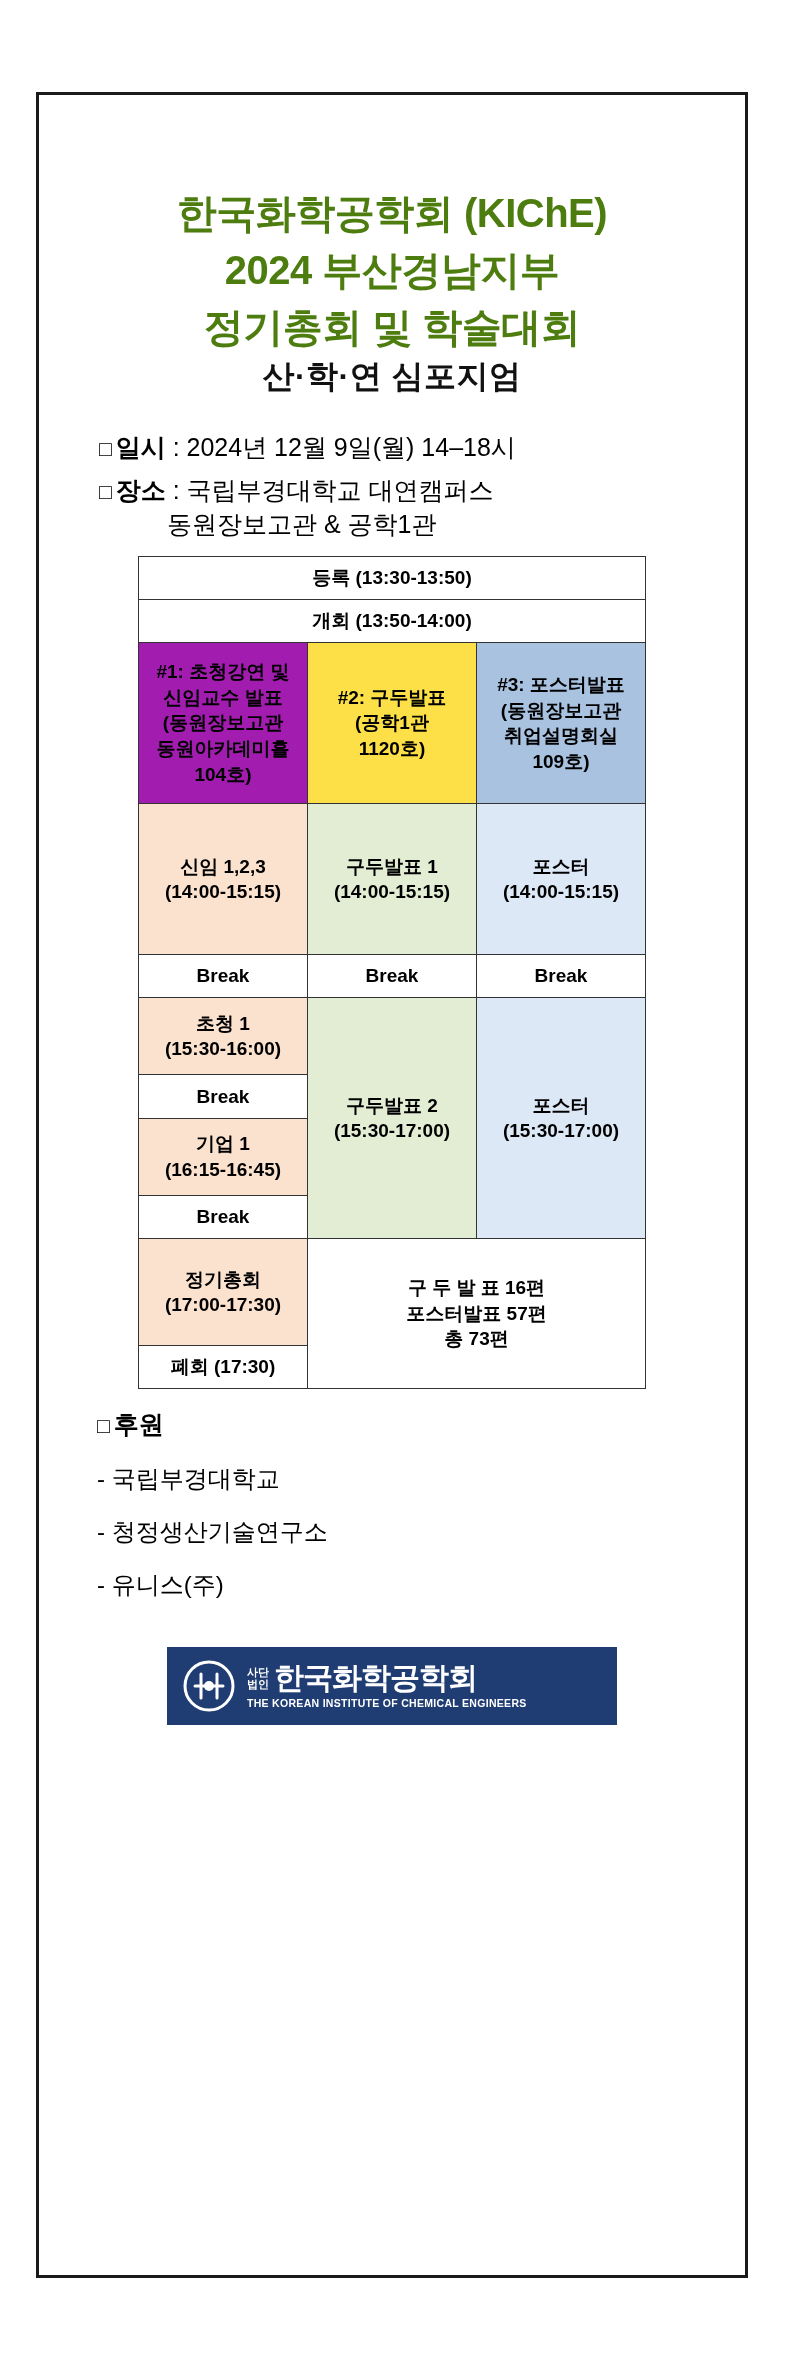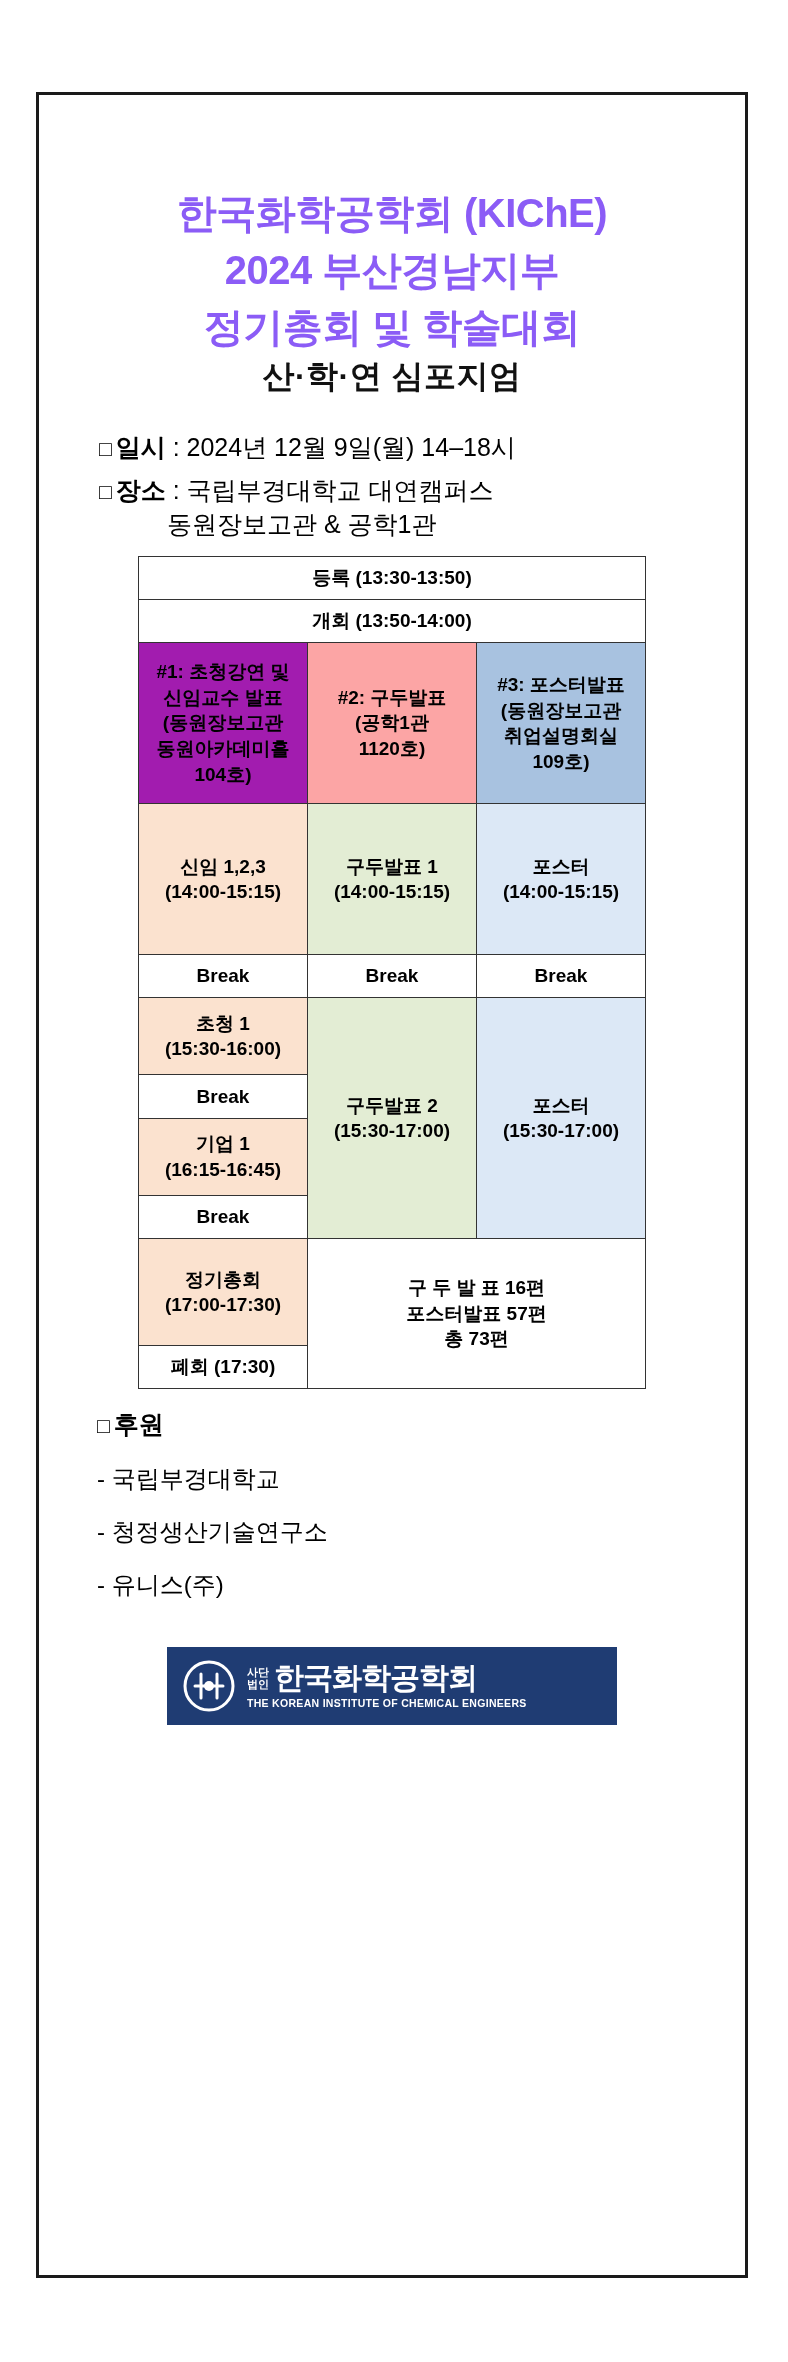--- a/index.html
+++ b/index.html
@@ -29,21 +29,21 @@
   }
 
   
   .title-block {
     text-align: center;
     margin-top: 90px;
   }
   .title-line {
     font-size: 40px;
     font-weight: bold;
-    color: #8b5cf6;
+    color: #4d7c0f;
     line-height: 1.42;
     letter-spacing: -0.5px;
   }
   .subtitle {
     text-align: center;
     font-size: 32px;
     font-weight: bold;
     color: #111111;
     letter-spacing: 0.5px;
   }
@@ -86,21 +86,21 @@
     vertical-align: middle;
     font-size: 19px;
     font-weight: bold;
     line-height: 1.35;
     padding: 5px 2px;
   }
   .row-full {
     height: 32px;
   }
   .hdr-orange { background: #a21caf; }
-  .hdr-green  { background: #fca5a5; }
+  .hdr-green  { background: #fde047; }
   .hdr-blue   { background: #a8c2e0; }
   .cell-orange-lt { background: #fbe2cf; }
   .cell-green-lt  { background: #e3edd4; }
   .cell-blue-lt   { background: #dce8f6; }
   .cell-white     { background: #ffffff; }
 
   .head-cell { height: 150px; }
   .sess1-cell { height: 140px; }
   .break-cell { height: 32px; font-weight: bold; }
   .small-slot { height: 66px; }

